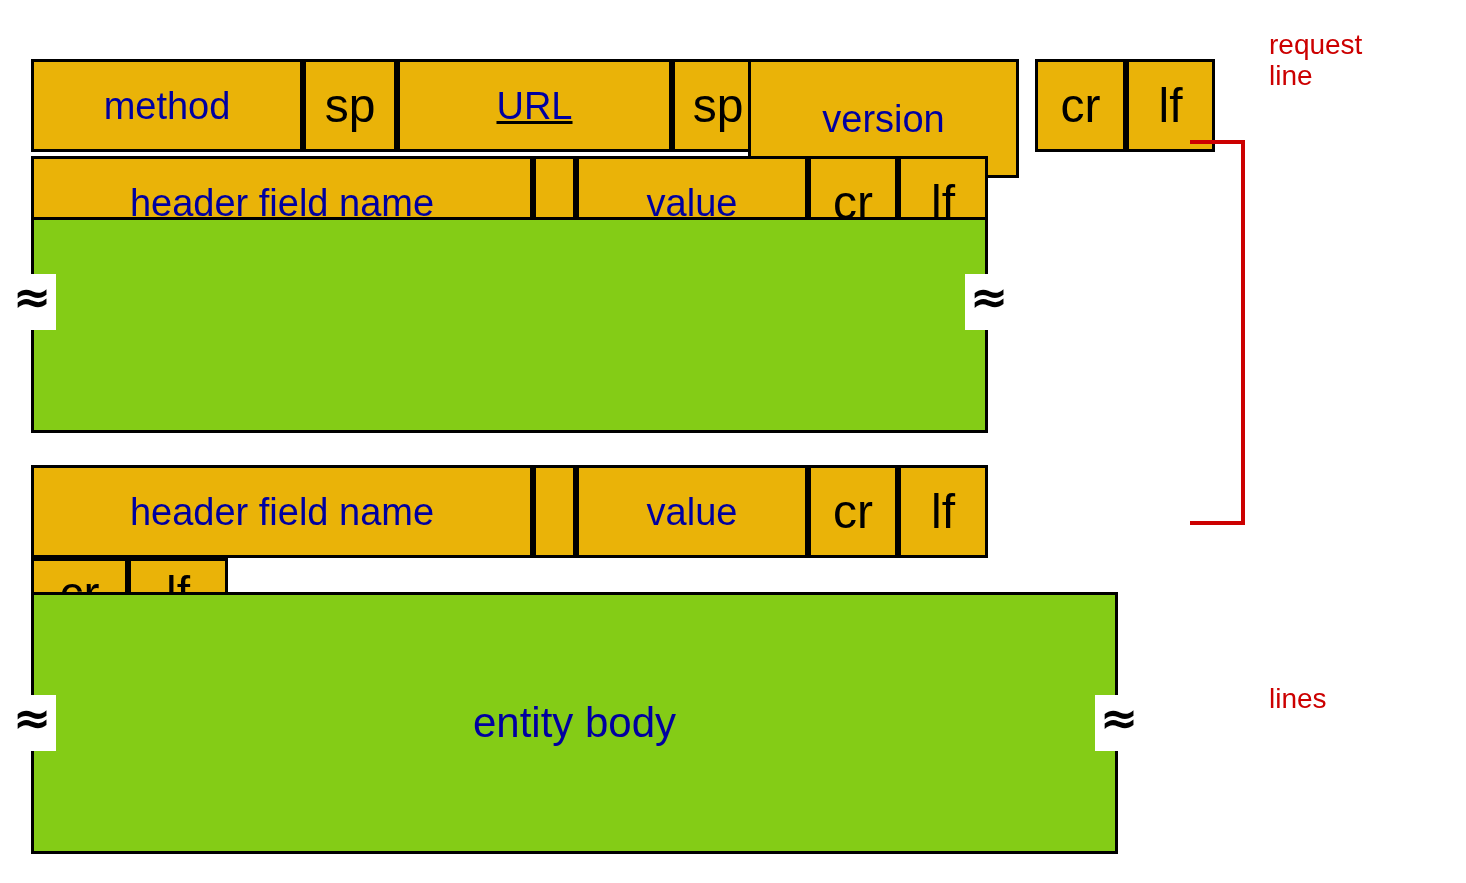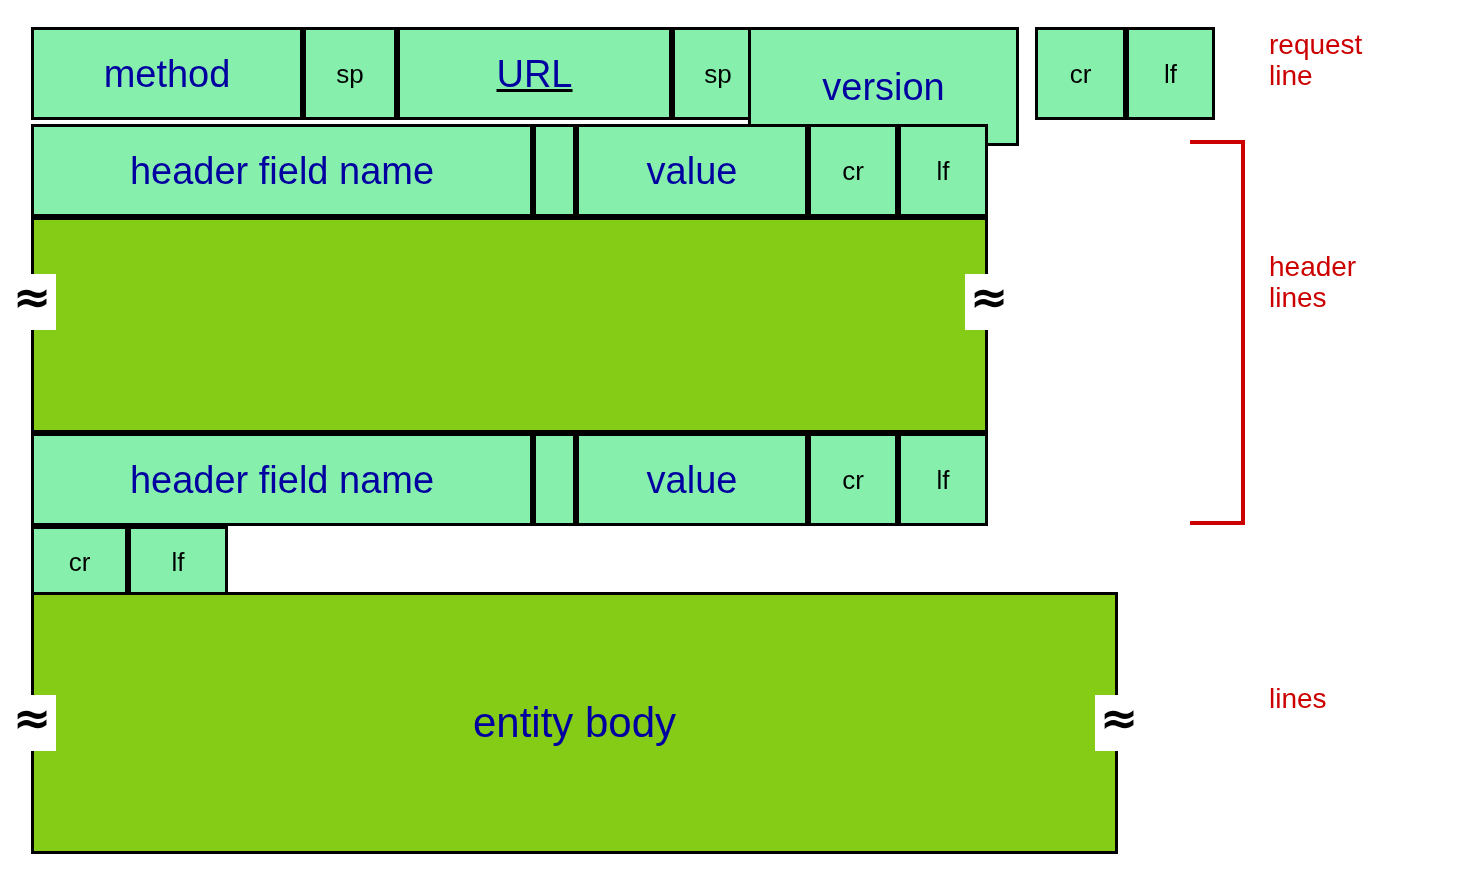--- a/index.html
+++ b/index.html
@@ -22,34 +22,35 @@
   .box {
     position: absolute;
     box-sizing: border-box;
     border: 3px solid #000000;
     background: #84cc16;
   }
   .cell {
     position: absolute;
     box-sizing: border-box;
     border: 3px solid #000000;
-    background: #86efac;
+    background: #eab308;
     display: flex;
     align-items: center;
     justify-content: center;
     white-space: nowrap;
+    margin-top: 32px;
   }
   .lbl-blue {
     color: #0000A0;
     font-size: 38px;
     line-height: 1;
   }
   .lbl-black {
     color: #000000;
-    font-size: 26px;
+    font-size: 48px;
     line-height: 1;
   }
 
   
   .red-label {
     position: absolute;
     color: #CC0000;
     font-size: 28px;
     line-height: 1.12;
     white-space: pre-line;
@@ -167,18 +168,16 @@
     <span class="lbl-blue" style="font-size:42px;">entity body</span>
   </div>
   <div class="squig" style="left:8px; top:695px; width:48px; height:56px;">≈</div>
   <div class="squig" style="left:1095px; top:695px; width:48px; height:56px;">≈</div>
 
   <div class="red-label" style="left:1269px; top:29px;">request
 line</div>
 
   <div class="red-bracket" style="left:1190px; top:140px; width:55px; height:385px;"></div>
 
-  <div class="red-label" style="left:1269px; top:251px;">header
-lines</div>
 
   <div class="red-label" style="left:1269px; top:683px;">lines</div>
 
 </div>
 
 </body></html>

